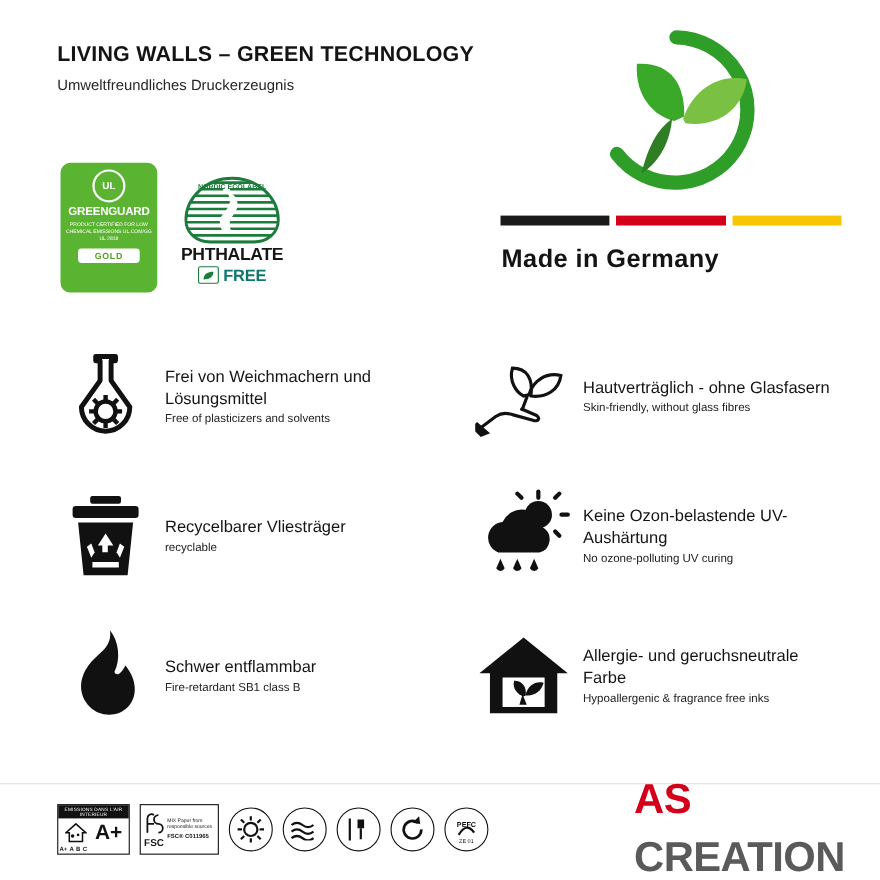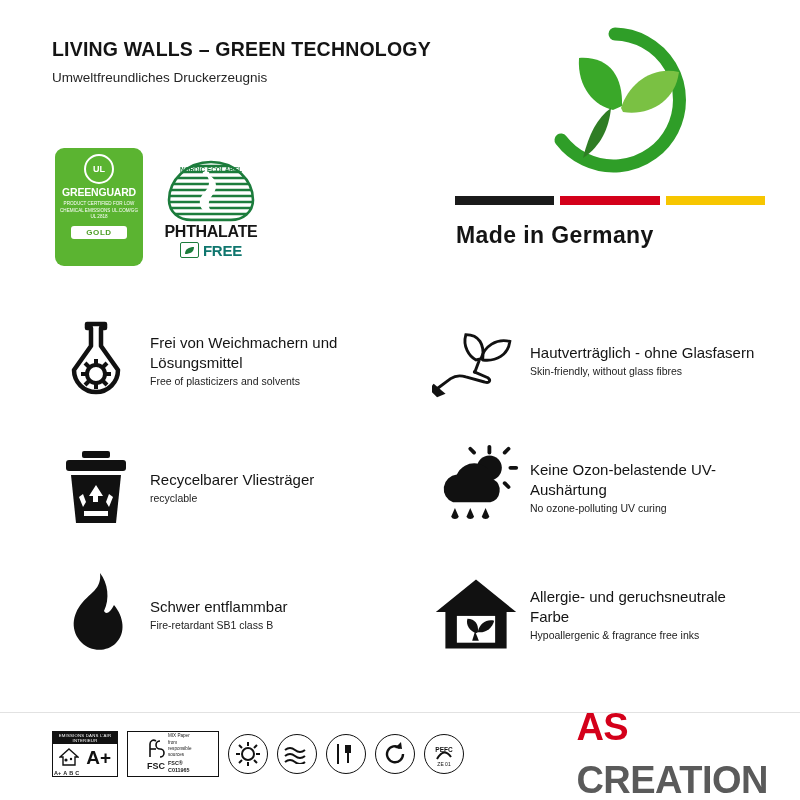--- a/index.html
+++ b/index.html
@@ -258,27 +258,27 @@
   }
   .em-scale {
     display: flex;
     font-size: 5.5px;
     font-weight: bold;
   }
   .em-scale span {
     padding: 0 1px;
   }
   .fsc {
-    width: 92px;
+    width: 72px;
     height: 46px;
     border: 1px solid #111;
     display: flex;
     align-items: center;
     box-sizing: border-box;
-    padding: 18px;
+    padding: 2px;
   }
   .fsc-mark {
     width: 22px;
     text-align: center;
     font-size: 9px;
     font-weight: bold;
     line-height: 1.05;
   }
   .fsc-txt {
     font-size: 4.6px;

